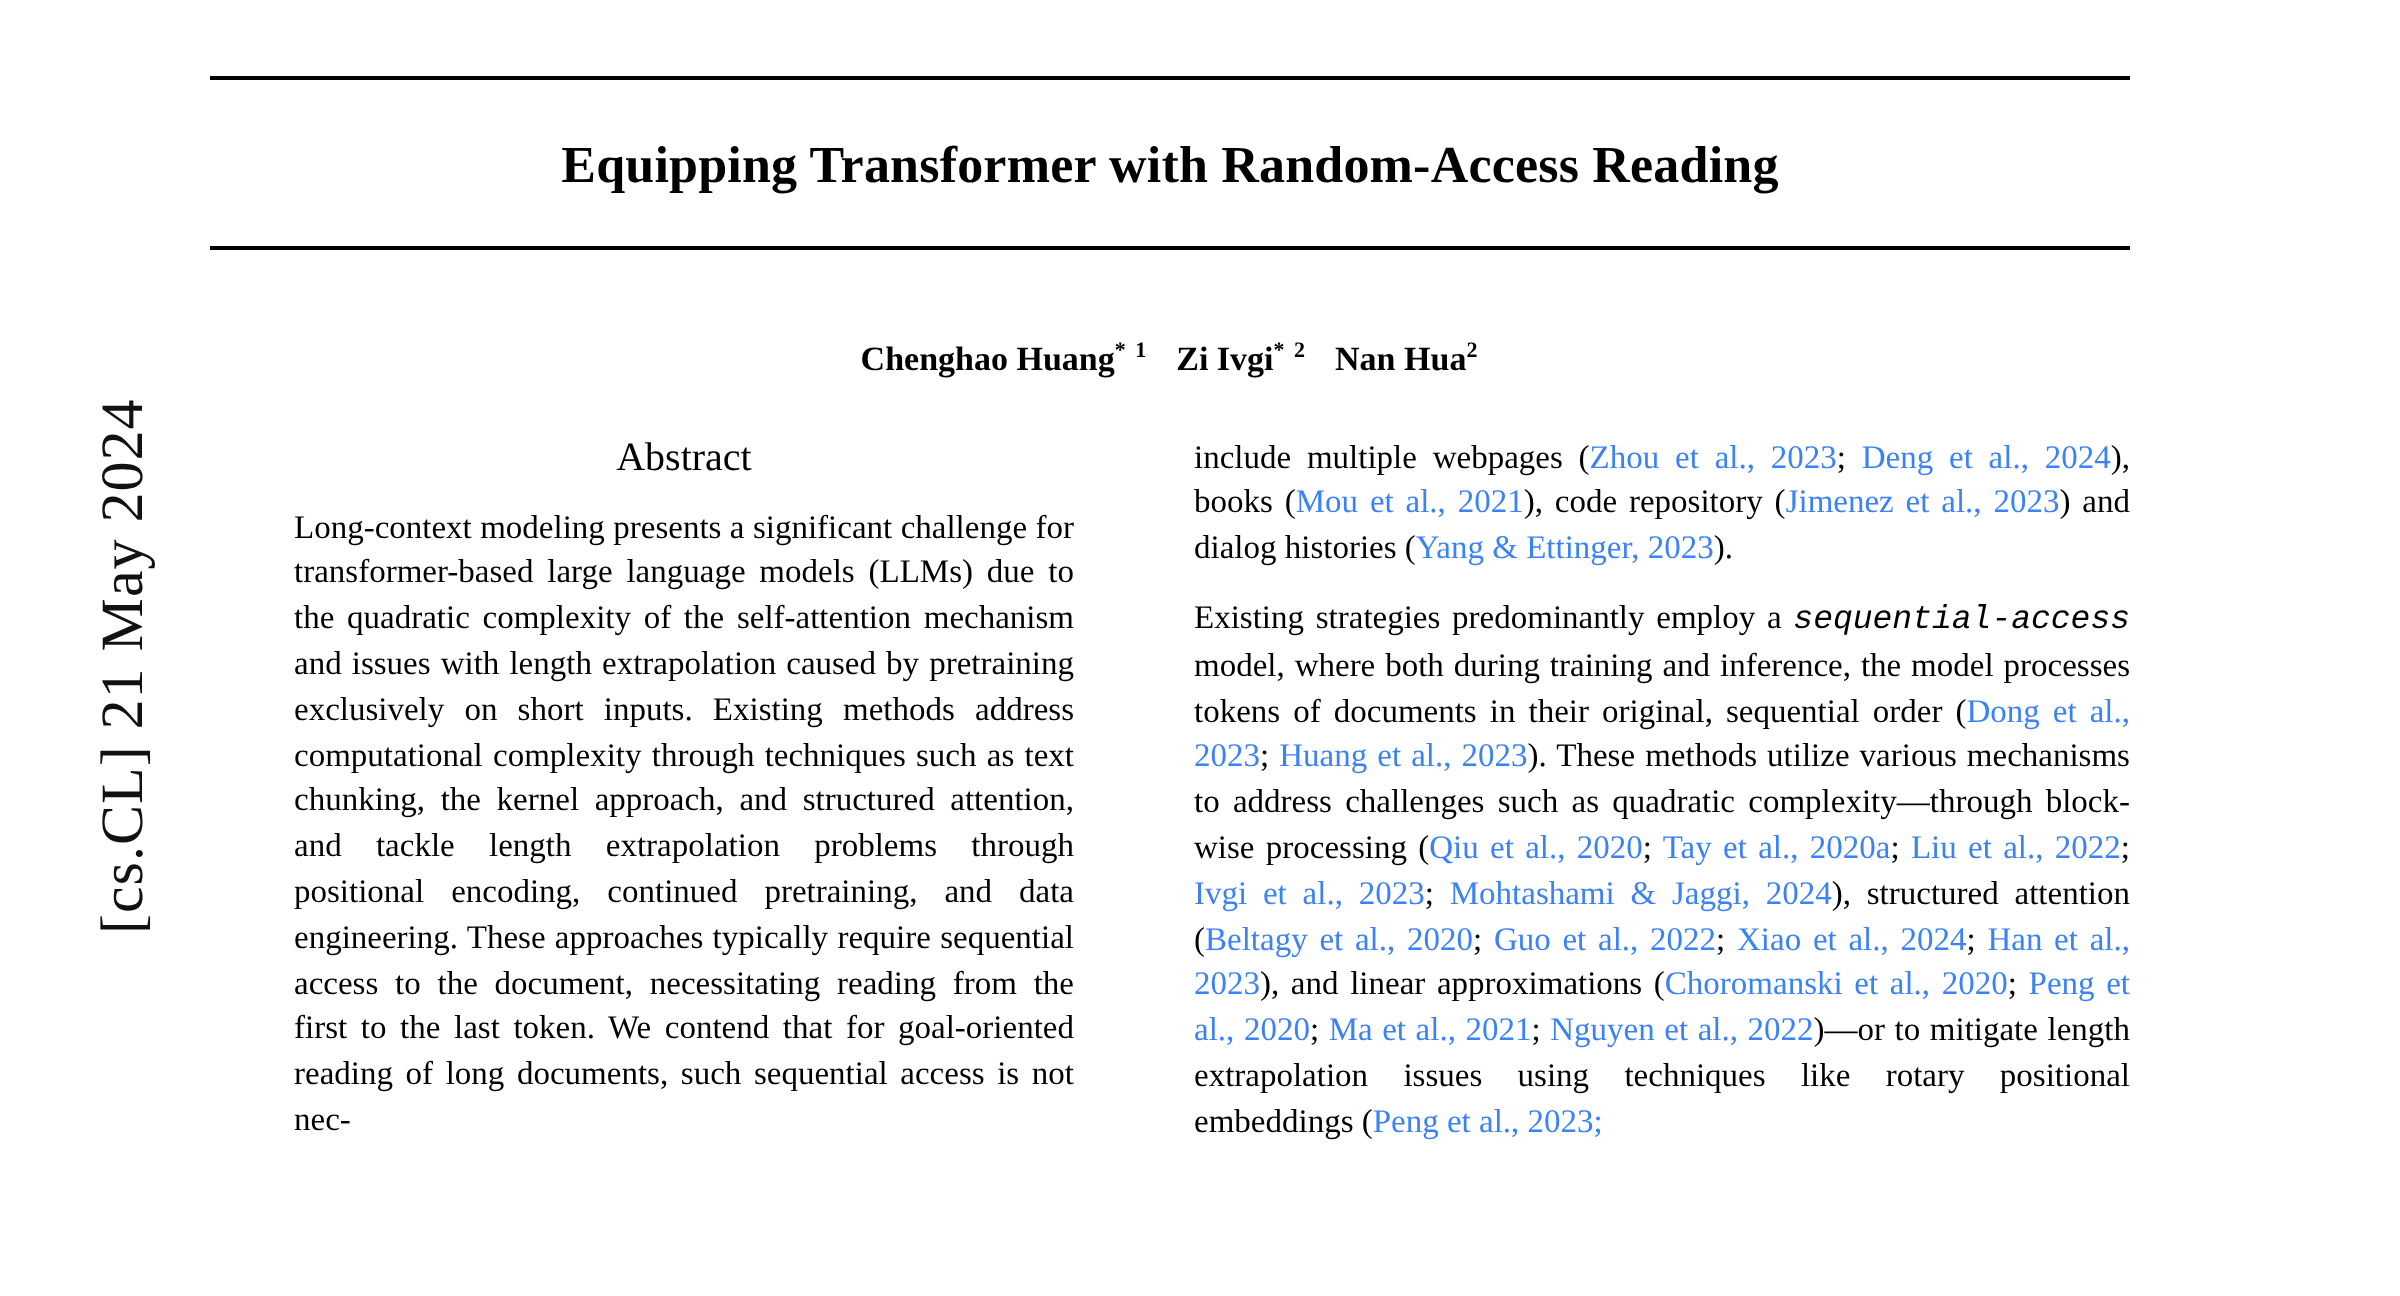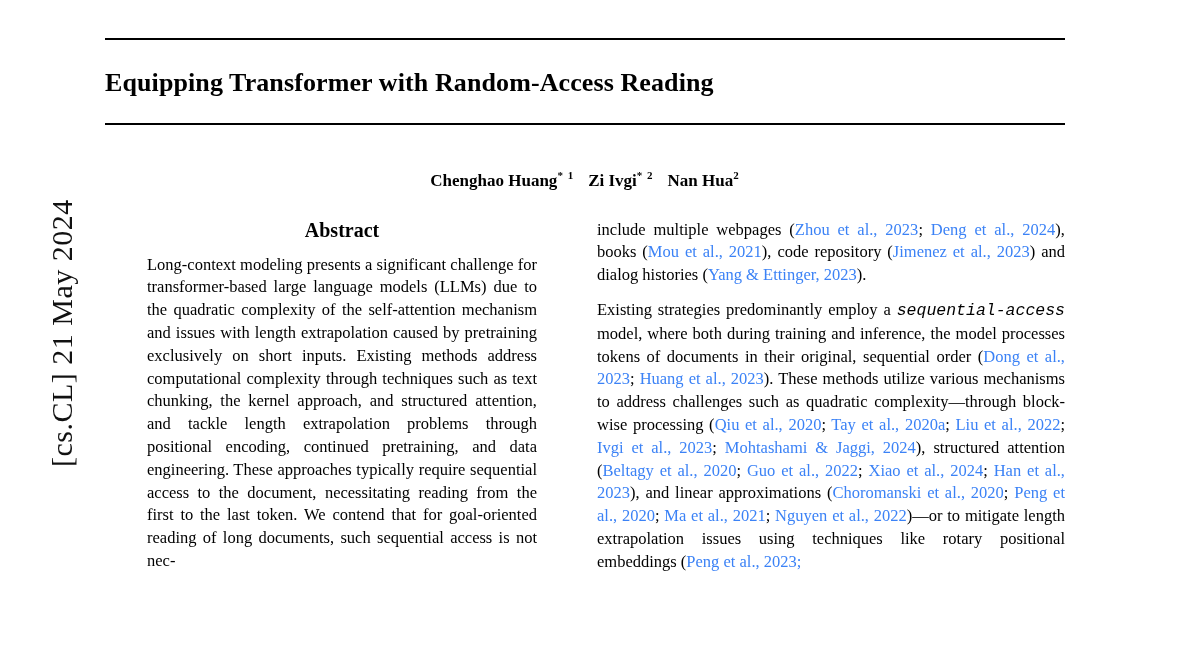--- a/index.html
+++ b/index.html
@@ -50,21 +50,21 @@
 
   .rule {
     height: 2px;
     background: #000;
     width: 960px;
   }
   .rule-top { margin-top: 38px; }
   .rule-bottom { margin-top: 0px; }
 
   .title {
-    text-align: left;
+    text-align: center;
     font-family: "Liberation Serif", serif;
     font-weight: bold;
     font-size: 26px;
     line-height: 33px;
     margin: 26px 0 24px 0;
     letter-spacing: 0.1px;
   }
   .title .line2 { display: block; }
 
   .authors {
@@ -89,21 +89,21 @@
     gap: 60px;
   }
   .col {
     width: 450px;
   }
   .col-left { padding-left: 42px; width: 390px; }
   .col-right { width: 468px; }
 
   .abstract-head {
     text-align: center;
-    font-weight: bold;
+    font-weight: normal;
     font-size: 20px;
     margin: 0 0 12px 0;
   }
 
   p.body {
     margin: 0 0 12px 0;
     font-size: 16.5px;
     line-height: 22.8px;
     text-align: justify;
     text-justify: inter-word;

